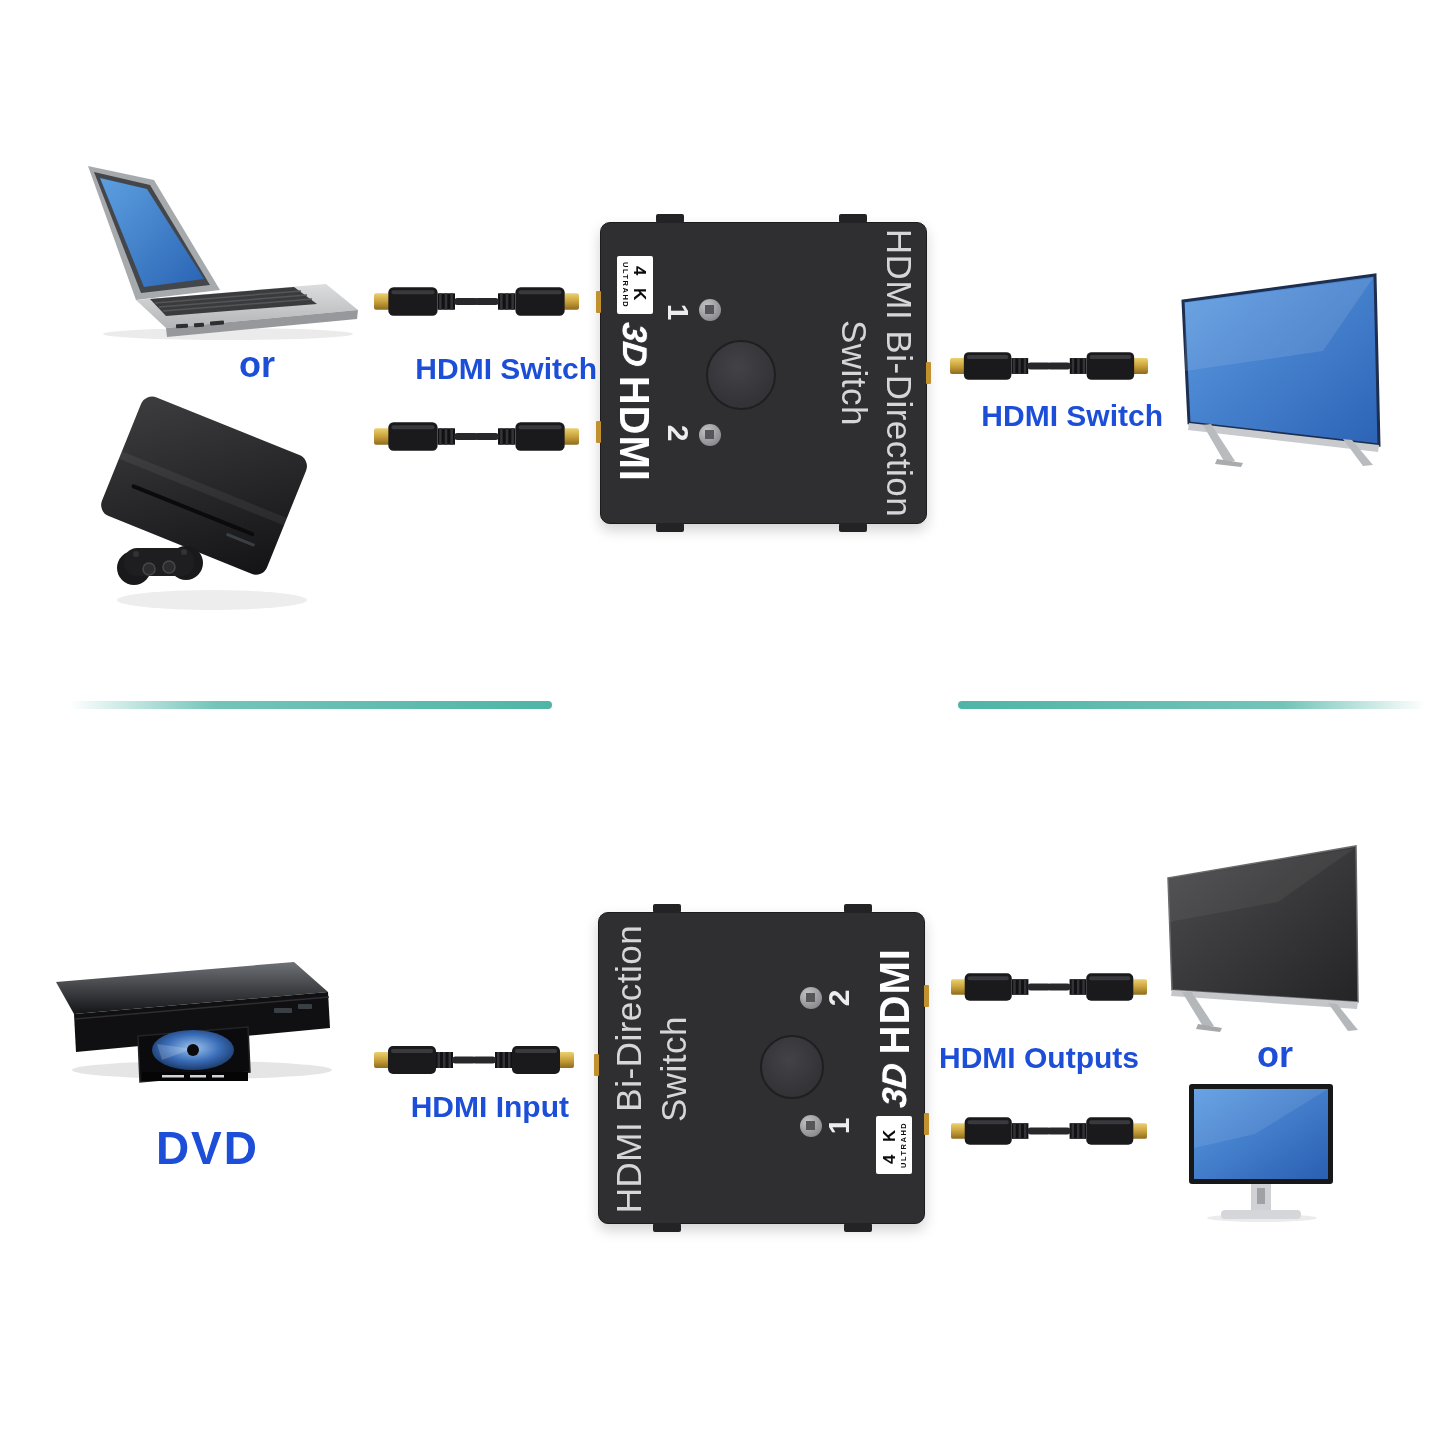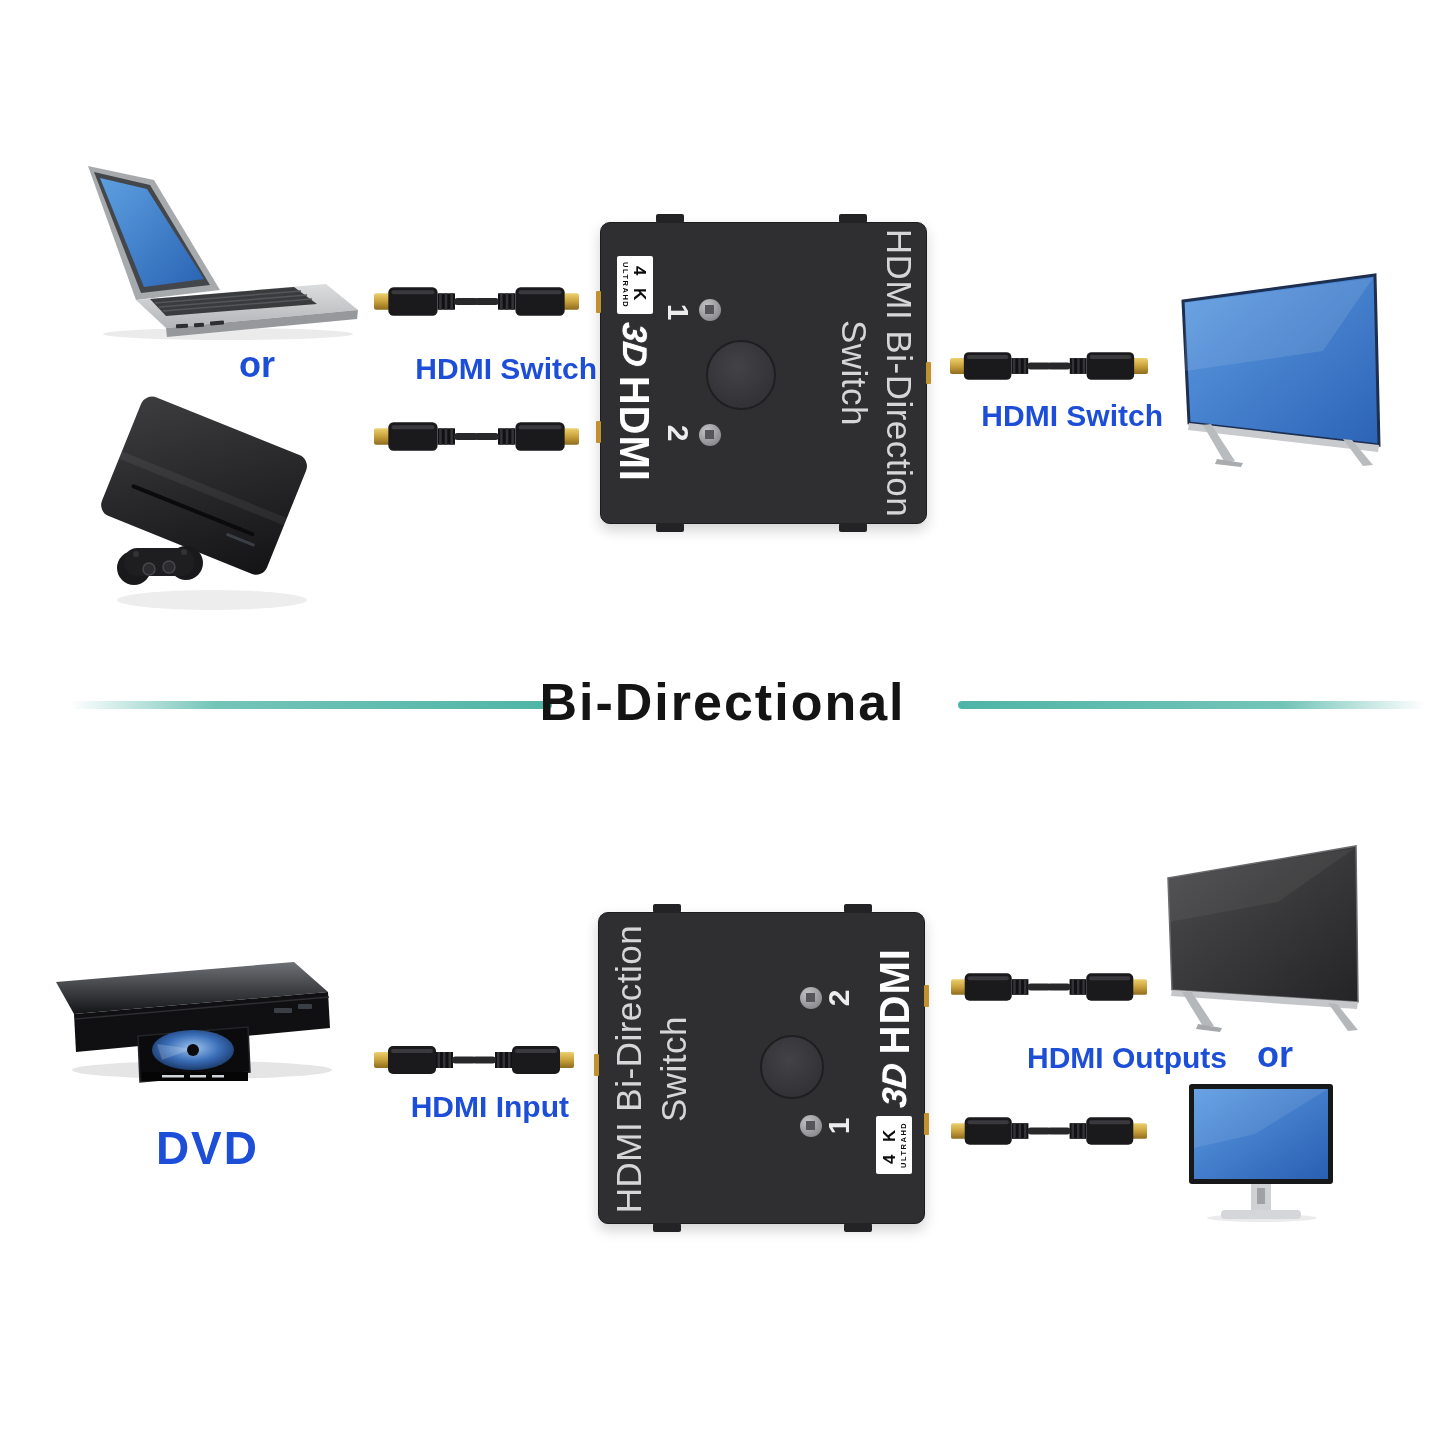--- a/index.html
+++ b/index.html
@@ -191,21 +191,20 @@
   <svg class="abs" style="left:1175px;top:233px" width="215" height="235" viewBox="0 0 215 235">
     <polygon points="8,68 200,42 204,212 14,190" fill="url(#tvblue)" stroke="#1d2e4f" stroke-width="3"></polygon>
     <polygon points="10,70 198,45 148,118 10,138" fill="rgba(255,255,255,.10)"></polygon>
     <polygon points="14,190 204,212 203,219 13,197" fill="#c8cacd"></polygon>
     <polygon points="28,192 36,191 60,228 50,230" fill="#b9bcbf"></polygon>
     <polygon points="42,226 68,230 66,234 40,231" fill="#a9acaf"></polygon>
     <polygon points="168,206 177,207 198,232 188,233" fill="#b9bcbf"></polygon>
   </svg>
 
   <div class="abs tealline left" style="left:70px;top:701px;width:482px"></div>
-  <div class="abs heading" style="left:450px;top:672px;width:545px">Bi-Directional</div>
   <div class="abs tealline right" style="left:958px;top:701px;width:467px"></div>
 
   <svg class="abs" style="left:42px;top:952px" width="290" height="150" viewBox="0 0 290 150">
     <ellipse cx="160" cy="118" rx="130" ry="9" fill="rgba(0,0,0,.10)"></ellipse>
     <polygon points="14,30 252,10 286,40 32,62" fill="url(#dvdtop)"></polygon>
     <polygon points="32,62 286,40 288,76 34,100" fill="#101012"></polygon>
     <line x1="33" y1="67" x2="287" y2="45" stroke="#2e2e32" stroke-width="1.5"></line>
     <rect x="232" y="56" width="18" height="5" rx="1" fill="#3a3f46"></rect>
     <rect x="256" y="52" width="14" height="5" rx="1" fill="#3a3f46"></rect>
     <polygon points="96,84 206,75 208,120 98,130" fill="#0b0b0d" stroke="#222428" stroke-width="1.5"></polygon>
@@ -257,21 +256,21 @@
     </div>
   </div>
 
   <svg class="cable" style="left:951px;top:967px" width="196" height="40" viewBox="0 0 200 40">
       <use href="#cable-full"></use>
     </svg>
   <svg class="cable" style="left:951px;top:1111px" width="196" height="40" viewBox="0 0 200 40">
       <use href="#cable-full"></use>
     </svg>
 
-  <div class="abs lbl lbl-30" style="left:992px;top:1041px;width:235px">HDMI Outputs</div>
+  <div class="abs lbl lbl-30" style="left:904px;top:1041px;width:235px">HDMI Outputs</div>
 
   <div class="abs lbl lbl-36" style="left:1218px;top:1034px;width:75px">or</div>
 
   <svg class="abs" style="left:1158px;top:840px" width="245" height="195" viewBox="0 0 245 195">
     <polygon points="10,38 198,6 200,162 14,150" fill="url(#tvdark)" stroke="#6a6a6c" stroke-width="1.5"></polygon>
     <polygon points="11,39 197,8 120,62 11,82" fill="rgba(255,255,255,.05)"></polygon>
     <polygon points="14,150 200,162 199,169 13,156" fill="#c4c6c9"></polygon>
     <polygon points="24,152 33,151 56,186 46,188" fill="#b5b8bb"></polygon>
     <polygon points="40,184 64,188 62,192 38,189" fill="#a6a9ac"></polygon>
     <polygon points="170,163 179,164 200,190 190,191" fill="#b5b8bb"></polygon>

